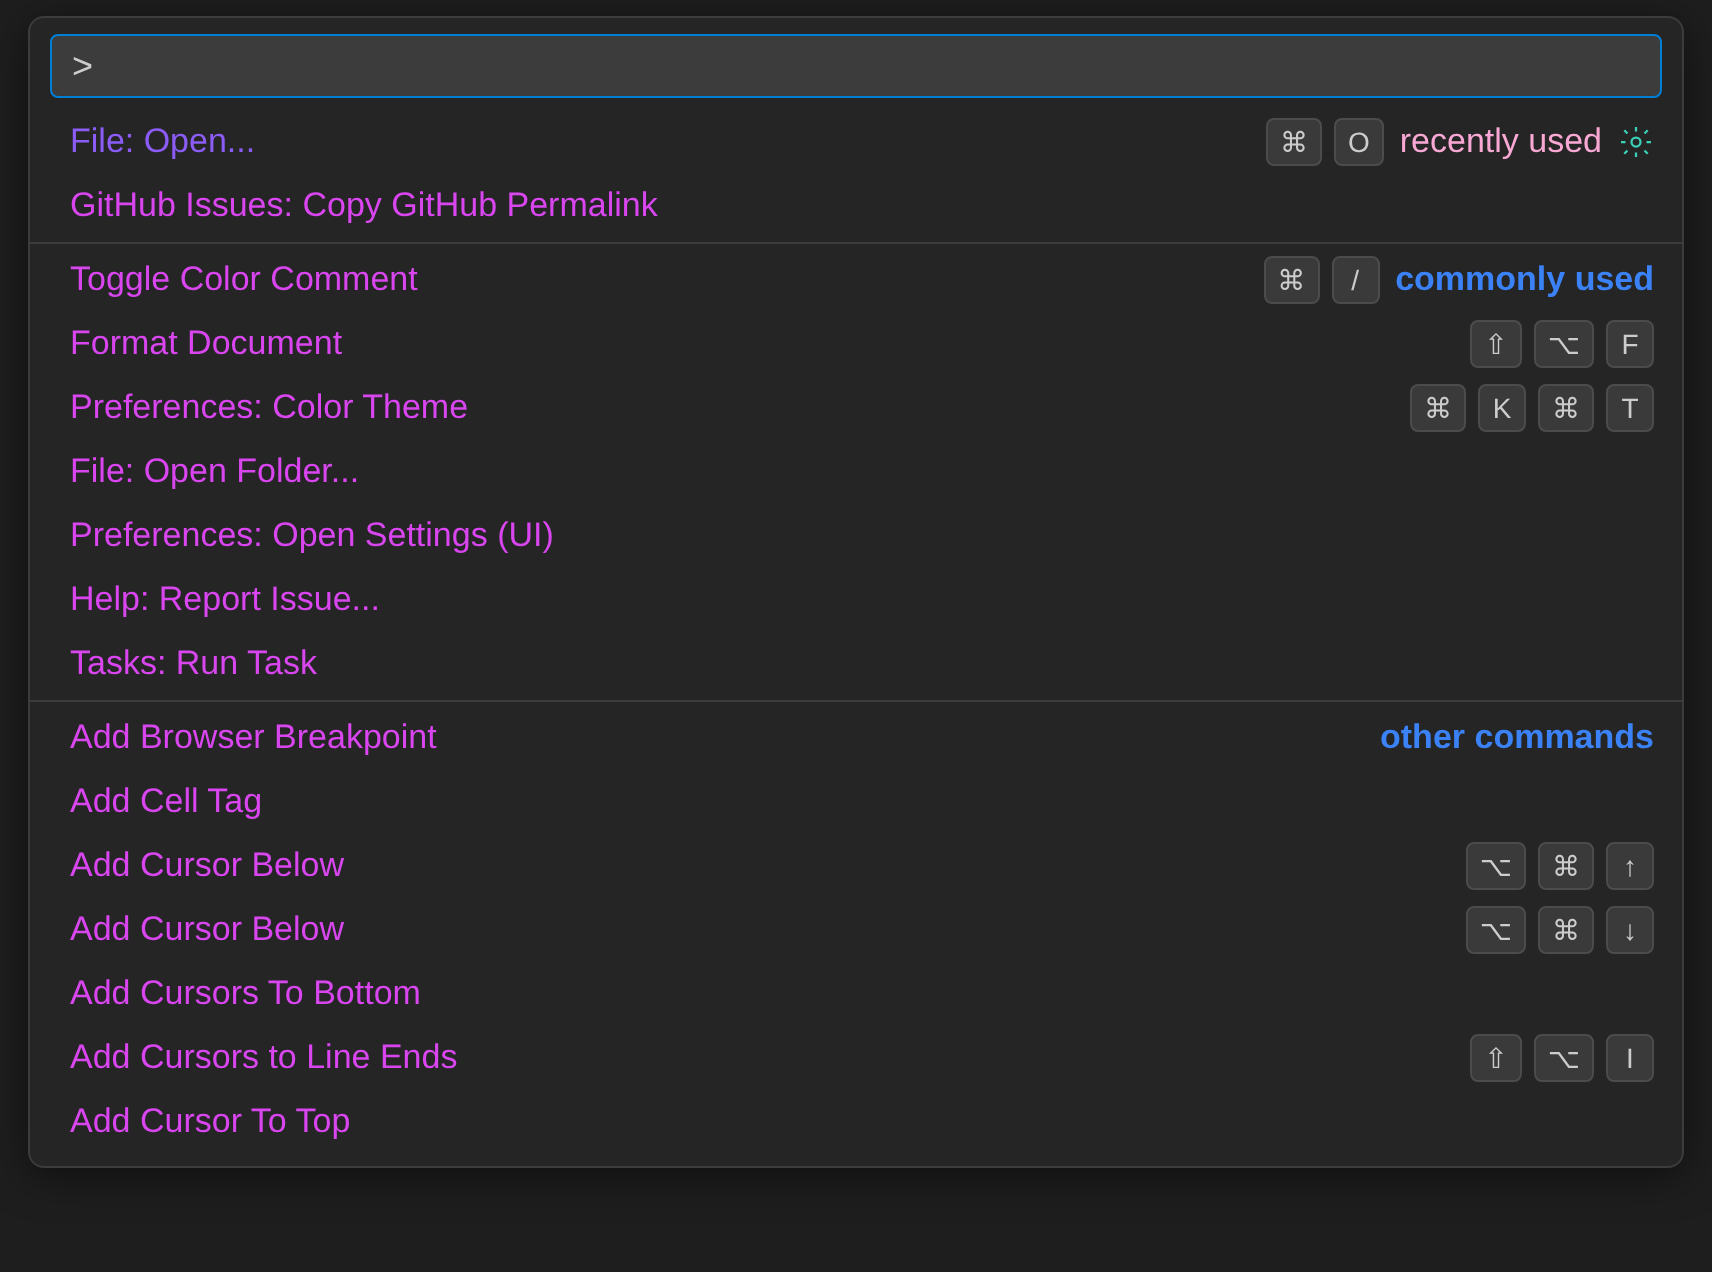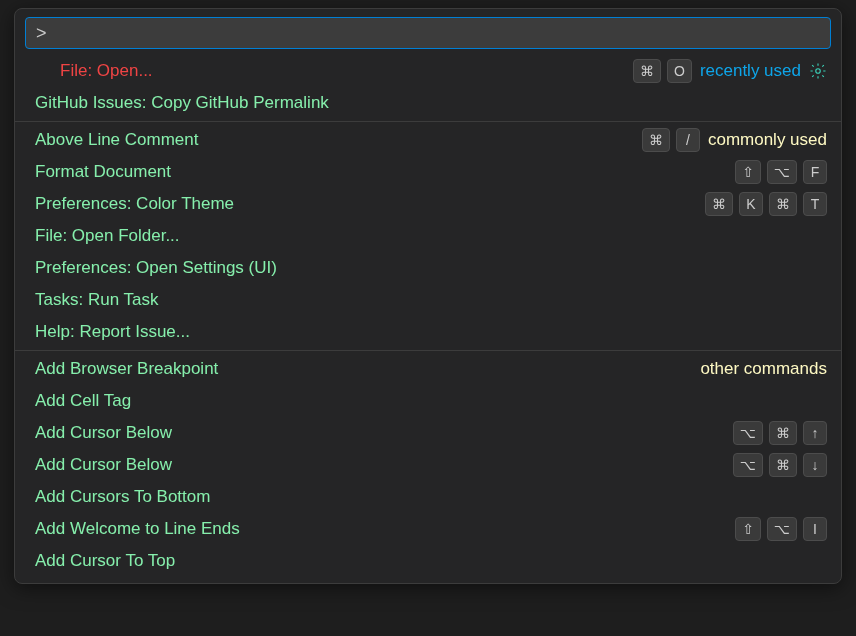--- a/index.html
+++ b/index.html
@@ -46,22 +46,22 @@
   }
   .item {
     display: flex;
     align-items: center;
     justify-content: space-between;
     padding: 4px 14px 4px 20px;
     font-size: 17px;
     line-height: 24px;
     cursor: pointer;
   }
-  .item .label { color: #86efac; }
-  .item.highlight .label { color: #ef4444; margin-left: 25px; }
+  .item .label { color: #d946ef; }
+  .item.highlight .label { color: #8b5cf6; }
   .right {
     display: flex;
     align-items: center;
     gap: 8px;
   }
   .keys {
     display: flex;
     gap: 6px;
     align-items: center;
   }
@@ -73,24 +73,24 @@
     height: 24px;
     padding: 0 6px;
     background: #3a3a3a;
     border: 1px solid #4c4c4c;
     border-radius: 4px;
     color: #cccccc;
     font-size: 14px;
     font-family: inherit;
   }
   .group-label {
-    color: #0ea5e9;
+    color: #f9a8d4;
     font-size: 17px;
   }
-  .group-label.blue { color: #fef9c3; }
+  .group-label.blue { color: #3b82f6; font-weight: bold; }
   .gear {
     width: 18px; height: 18px;
     display: inline-flex;
     align-items: center; justify-content: center;
   }
   .gear svg { width: 18px; height: 18px; fill: none; stroke: #3ad1b8; stroke-width: 1.5; }
   
   .bg-hint {
     position: absolute;
     left: 0; top: 0;
@@ -135,21 +135,21 @@
             </svg>
           </span>
         </div>
       </div>
       <div class="item">
         <span class="label">GitHub Issues: Copy GitHub Permalink</span>
         <div class="right"></div>
       </div>
       <div class="separator"></div>
       <div class="item">
-        <span class="label">Above Line Comment</span>
+        <span class="label">Toggle Color Comment</span>
         <div class="right">
           <div class="keys">
             <span class="key">⌘</span>
             <span class="key">/</span>
           </div>
           <span class="group-label blue">commonly used</span>
         </div>
       </div>
       <div class="item">
         <span class="label">Format Document</span>
@@ -174,27 +174,27 @@
       </div>
       <div class="item">
         <span class="label">File: Open Folder...</span>
         <div class="right"></div>
       </div>
       <div class="item">
         <span class="label">Preferences: Open Settings (UI)</span>
         <div class="right"></div>
       </div>
       <div class="item">
+        <span class="label">Help: Report Issue...</span>
+        <div class="right"></div>
+      </div>
+      <div class="item">
         <span class="label">Tasks: Run Task</span>
         <div class="right"></div>
       </div>
-      <div class="item">
-        <span class="label">Help: Report Issue...</span>
-        <div class="right"></div>
-      </div>
       <div class="separator"></div>
       <div class="item">
         <span class="label">Add Browser Breakpoint</span>
         <div class="right">
           <span class="group-label blue">other commands</span>
         </div>
       </div>
       <div class="item">
         <span class="label">Add Cell Tag</span>
         <div class="right"></div>
@@ -217,21 +217,21 @@
             <span class="key">⌘</span>
             <span class="key">↓</span>
           </div>
         </div>
       </div>
       <div class="item">
         <span class="label">Add Cursors To Bottom</span>
         <div class="right"></div>
       </div>
       <div class="item">
-        <span class="label">Add Welcome to Line Ends</span>
+        <span class="label">Add Cursors to Line Ends</span>
         <div class="right">
           <div class="keys">
             <span class="key">⇧</span>
             <span class="key">⌥</span>
             <span class="key">I</span>
           </div>
         </div>
       </div>
       <div class="item">
         <span class="label">Add Cursor To Top</span>

